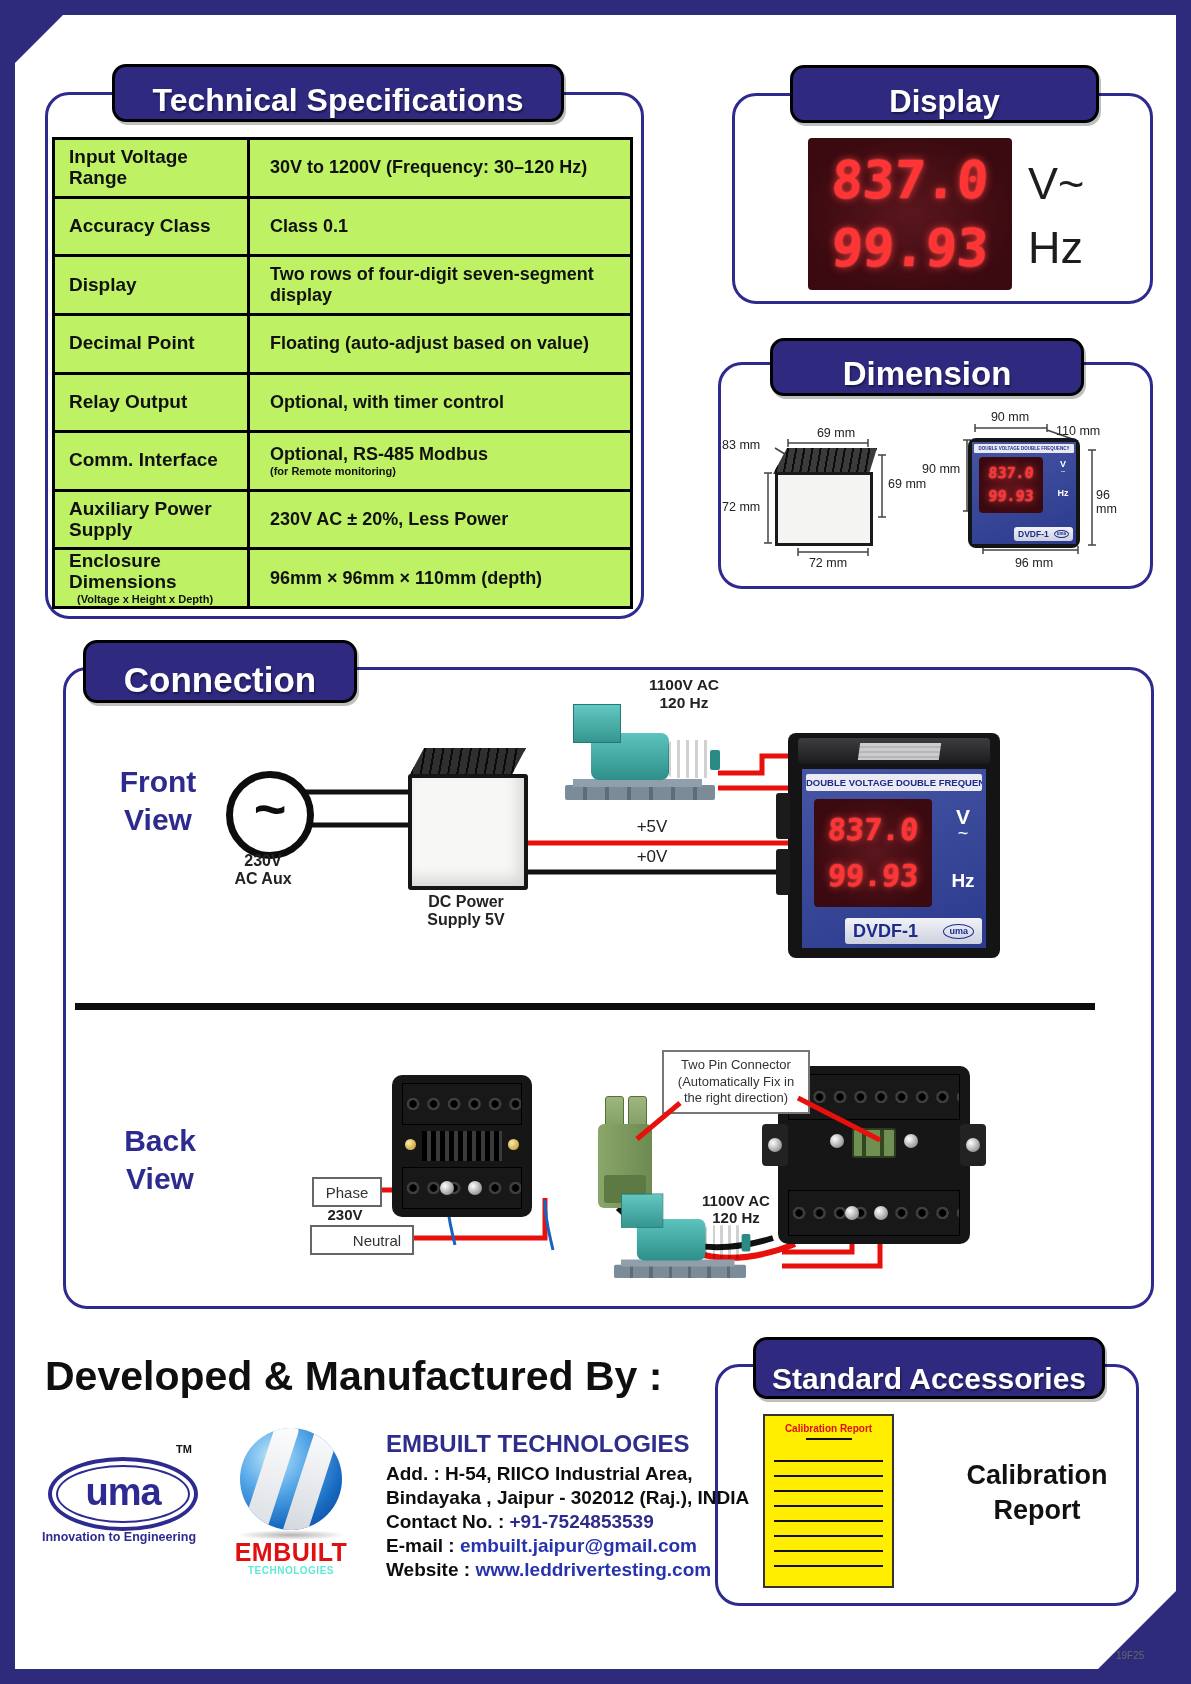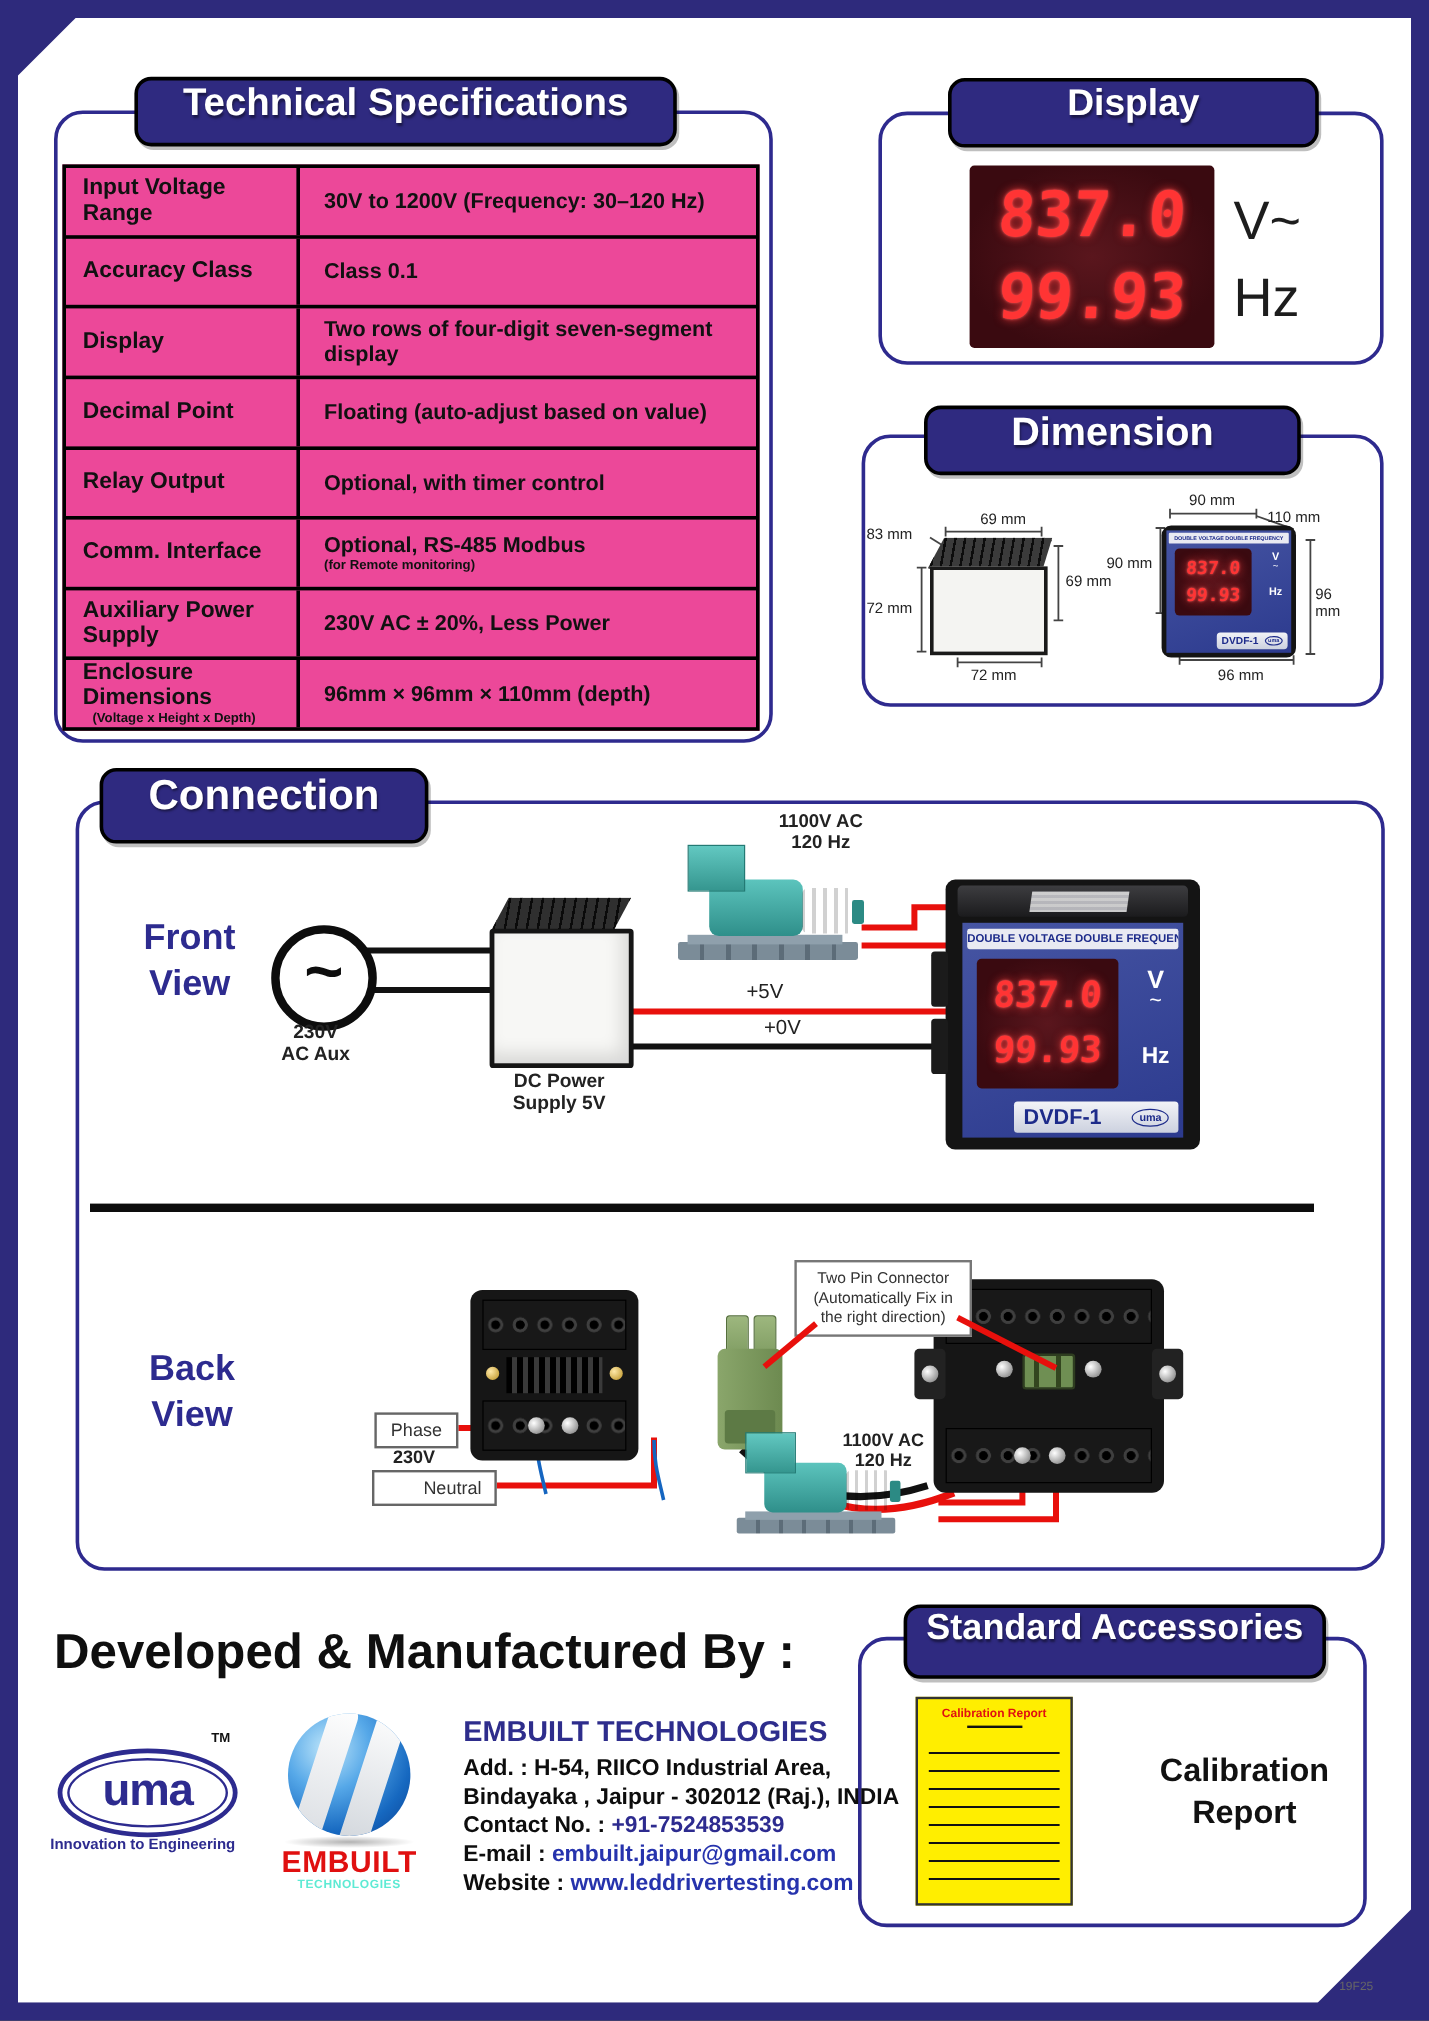--- a/index.html
+++ b/index.html
@@ -4,25 +4,25 @@
 <style>
   html,body{margin:0;padding:0;background:#555;}
   #page{position:relative;width:1191px;height:1684px;background:#2e2a7c;overflow:hidden;
         font-family:"Liberation Sans",sans-serif;margin:0 auto;}
   #paper{position:absolute;left:15px;top:15px;width:1161px;height:1654px;background:#fff;
          clip-path:polygon(48px 0,100% 0,100% calc(100% - 78px),calc(100% - 78px) 100%,0 100%,0 48px);}
   .abs{position:absolute;}
   .pre{white-space:pre-line;}
   .panel{position:absolute;background:#fff;border:3px solid #2e2a8e;border-radius:24px;z-index:1;}
   .badge{position:absolute;background:#2f2a80;border:3px solid #000;border-radius:14px;color:#fff;
-         font-weight:bold;display:flex;align-items:flex-start;justify-content:center;z-index:5;
+         font-weight:bold;display:flex;align-items:flex-end;justify-content:center;z-index:5;
          text-shadow:1px 2px 2px rgba(0,0,0,.45);box-shadow:2px 3px 0 rgba(0,0,0,.25);}
   
   #tech-table{position:absolute;left:52px;top:137px;width:575px;height:466px;border:3px solid #000;
-              display:flex;flex-direction:column;z-index:2;background:#ec4899;}
+              display:flex;flex-direction:column;z-index:2;background:#bef264;}
   .trow{flex:1;display:flex;border-bottom:3px solid #000;}
   .trow:last-child{border-bottom:none;}
   .tlabel{width:178px;border-right:3px solid #000;display:flex;flex-direction:column;justify-content:center;
           padding-left:14px;font-weight:bold;font-size:19px;color:#111;line-height:1.1;}
   .tvalue{flex:1;display:flex;flex-direction:column;justify-content:center;padding-left:20px;
           font-weight:bold;font-size:18px;color:#111;line-height:1.15;padding-right:6px;}
   .tsub{font-size:11px;font-weight:bold;color:#111;}
   
   .sevenseg{background:radial-gradient(ellipse at center,#5a161d 0%,#3a0a10 75%);
             display:flex;flex-direction:column;justify-content:space-evenly;border-radius:4px;}
@@ -303,21 +303,21 @@
   <div class="generator" style="left:565px;top:700px;z-index:3;">
     <div class="gen-base"></div>
     <div class="gen-skid"></div>
     <div class="gen-body"></div>
     <div class="gen-box"></div>
     <div class="gen-motor"></div>
     <div class="gen-cap"></div>
   </div>
   <div class="abs pre" style="left:638px;top:676px;width:92px;text-align:center;font-size:15.5px;font-weight:bold;color:#222;z-index:4;">1100V AC
 120 Hz</div>
-  <div class="abs" style="left:622px;top:817px;width:60px;text-align:left;font-size:17px;color:#222;z-index:3;">+5V</div>
+  <div class="abs" style="left:622px;top:817px;width:60px;text-align:center;font-size:17px;color:#222;z-index:3;">+5V</div>
   <div class="abs" style="left:622px;top:847px;width:60px;text-align:center;font-size:17px;color:#222;z-index:3;">+0V</div>
 
   <div class="meter-front meter-lg" style="left:788px;top:733px;z-index:3;">
     <div class="mf-fin" style="top:60px;"></div>
     <div class="mf-fin" style="top:116px;"></div>
     <div class="mf-top">
         <div class="mf-sticker"></div>
       </div>
     <div class="mf-face">
       <div class="mf-header">DOUBLE VOLTAGE DOUBLE FREQUENCY</div>

